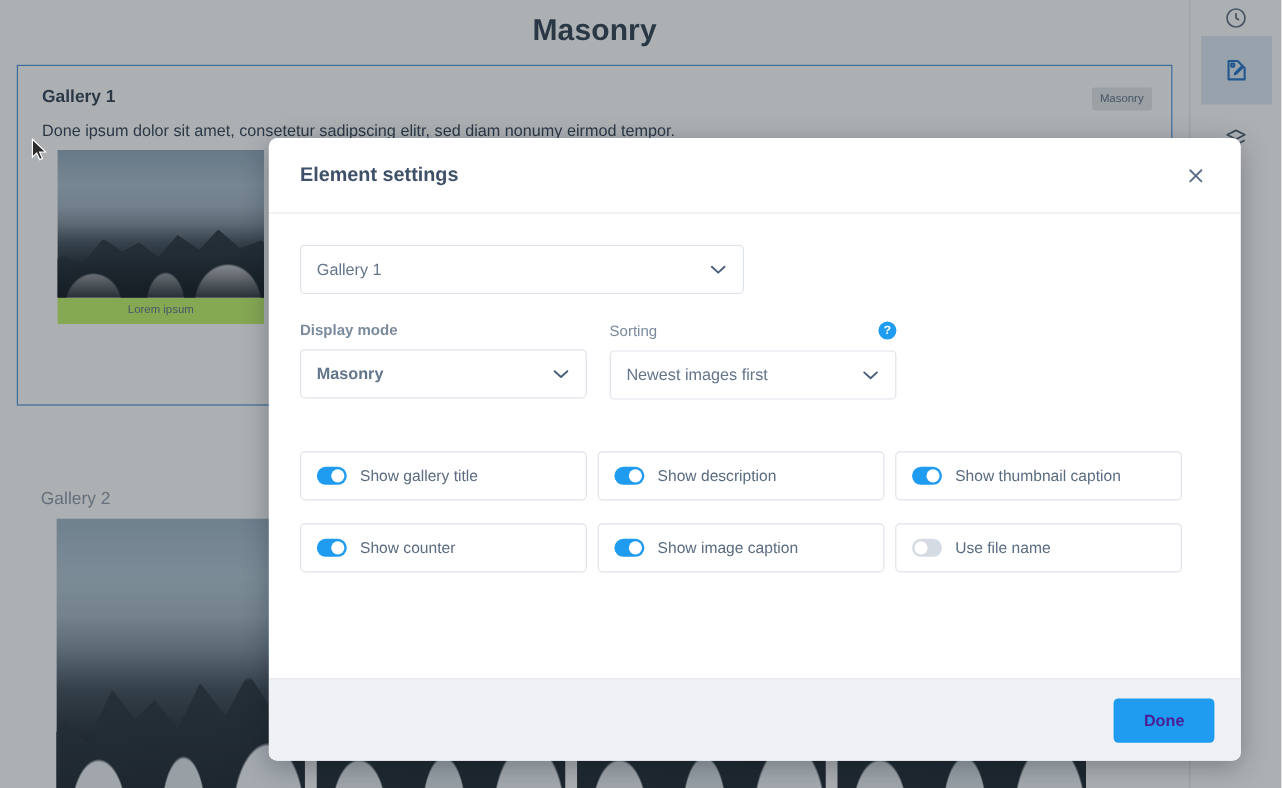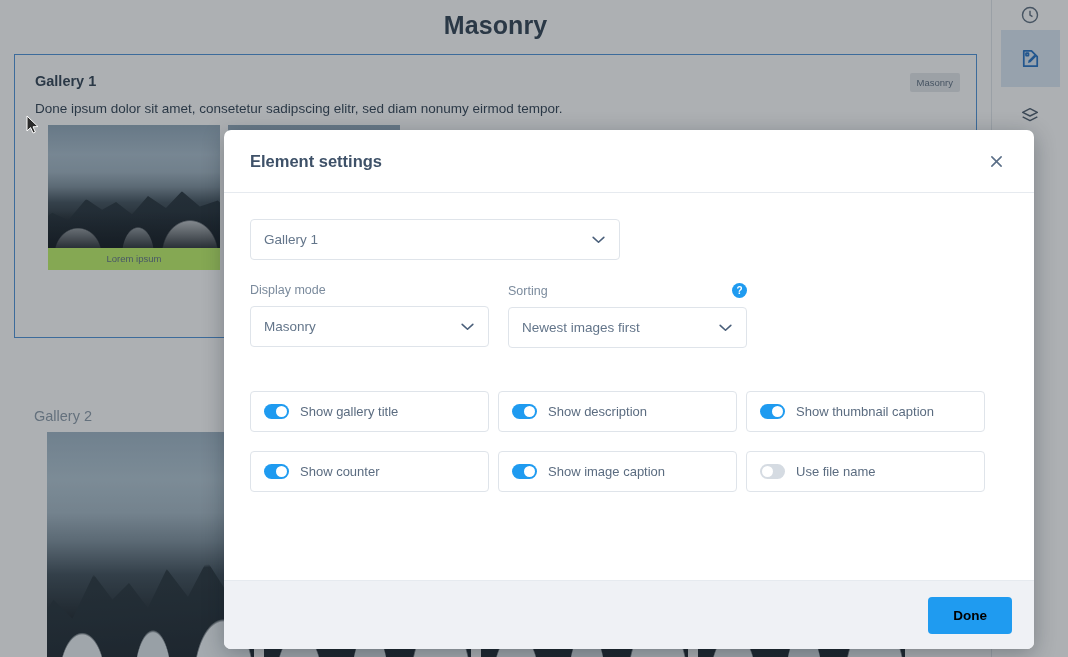--- a/index.html
+++ b/index.html
@@ -118,21 +118,21 @@
     background: rgba(40,48,56,.38);
     pointer-events: none;
   }
 
   
   .cursor { position: absolute; left: 26px; top: 115px; width: 14px; height: 20px; }
 
   
   .modal {
     position: absolute;
-    left: 224px; top: 130px;
+    left: 224px; top: 115px;
     width: 810px; height: 519px;
     background: #ffffff;
     border-radius: 7px;
     box-shadow: 0 5px 22px rgba(10,20,30,.30);
     overflow: hidden;
     display: flex; flex-direction: column;
   }
   .modal-head {
     height: 63px; flex: 0 0 63px;
     display: flex; align-items: center; justify-content: space-between;
@@ -155,21 +155,21 @@
     border-radius: 4px;
     background: #fff;
     display: flex; align-items: center; justify-content: space-between;
     padding: 0 14px 0 13px;
     font-size: 13.5px; color: #63758a;
     cursor: pointer;
   }
   .chev { color: #4a5f7a; }
 
   .row-2 { display: flex; gap: 19px; margin-top: 23px; }
-  .col { flex: 0 0 239px; }
+  .col { flex: 0 0 239px; font-weight: bold; }
   .col-wide { flex: 0 0 239px; }
   .label-row { display: flex; align-items: center; justify-content: space-between; }
   .help-dot {
     width: 15px; height: 15px; border-radius: 50%;
     background: #1f9bf0; color: #fff;
     font-size: 10px; font-weight: 700;
     display: flex; align-items: center; justify-content: center;
     cursor: pointer; line-height: 1;
   }
 
@@ -203,21 +203,21 @@
   .toggle-label { font-size: 13px; color: #5b6c80; }
 
   .modal-foot {
     flex: 0 0 69px; height: 69px;
     background: #eff1f5;
     border-top: 1px solid #e6eaef;
     display: flex; align-items: center; justify-content: flex-end;
     padding-right: 22px;
   }
   .done-btn {
-    background: #1f9bf0; color: #000000;
+    background: #1f9bf0; color: #4c1d95;
     border: none; border-radius: 4px;
     font-family: "Liberation Sans", sans-serif;
     font-size: 13.5px; font-weight: 700;
     padding: 11px 25px;
     cursor: pointer;
   }
 </style>
 </head>
 <body>
 

